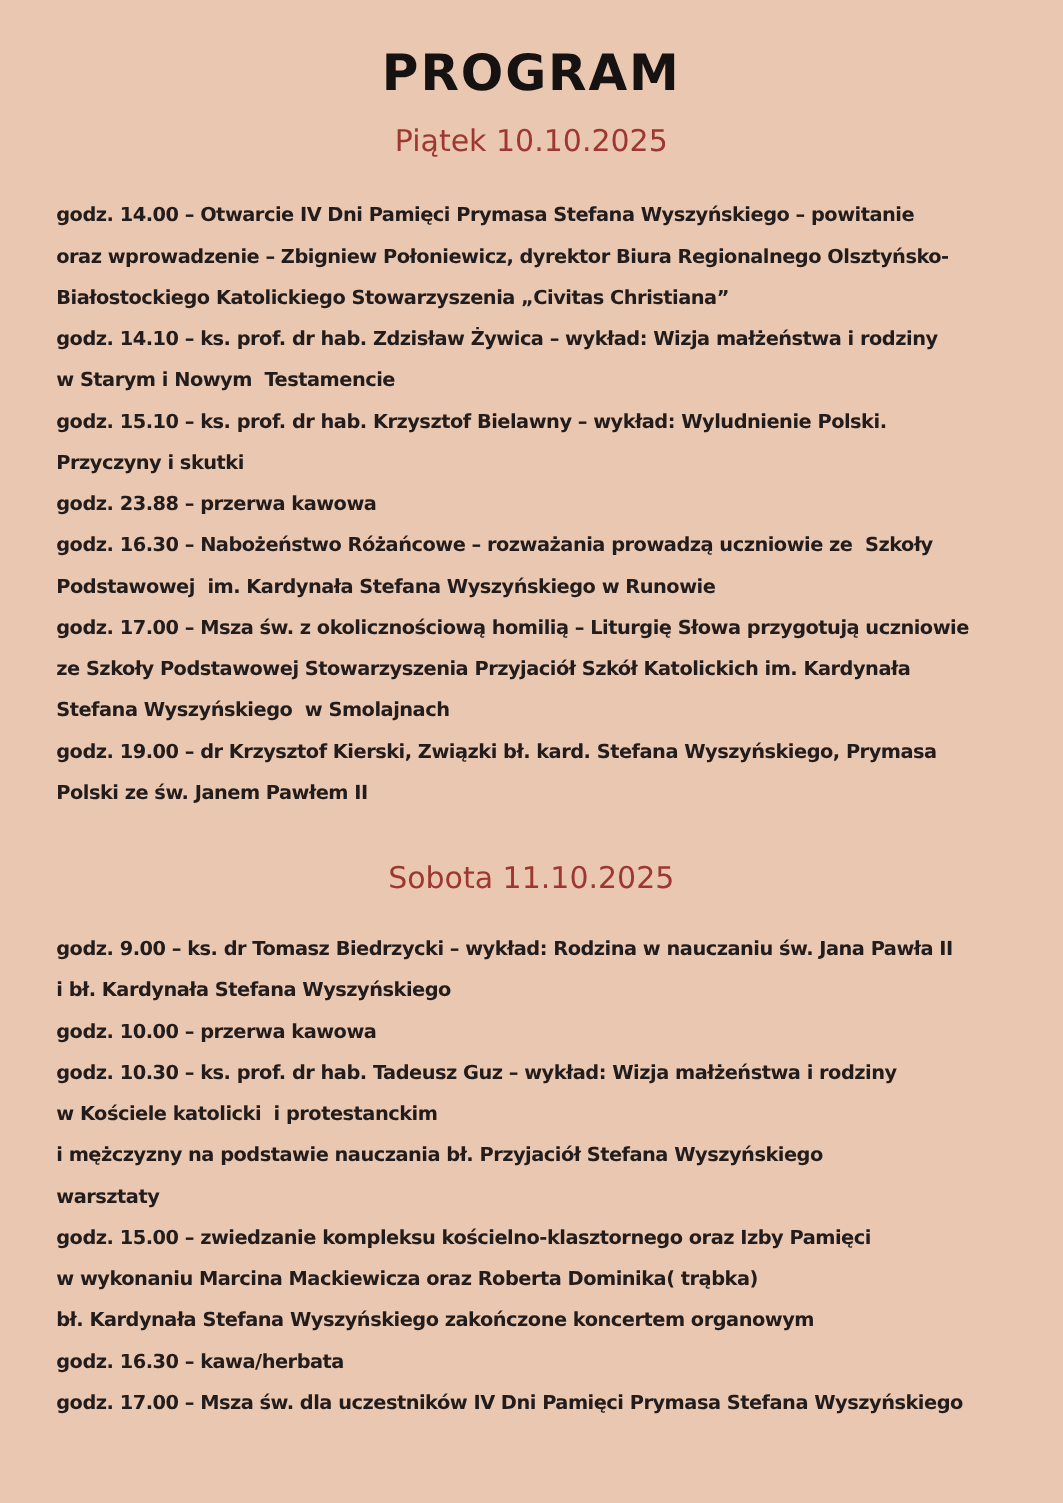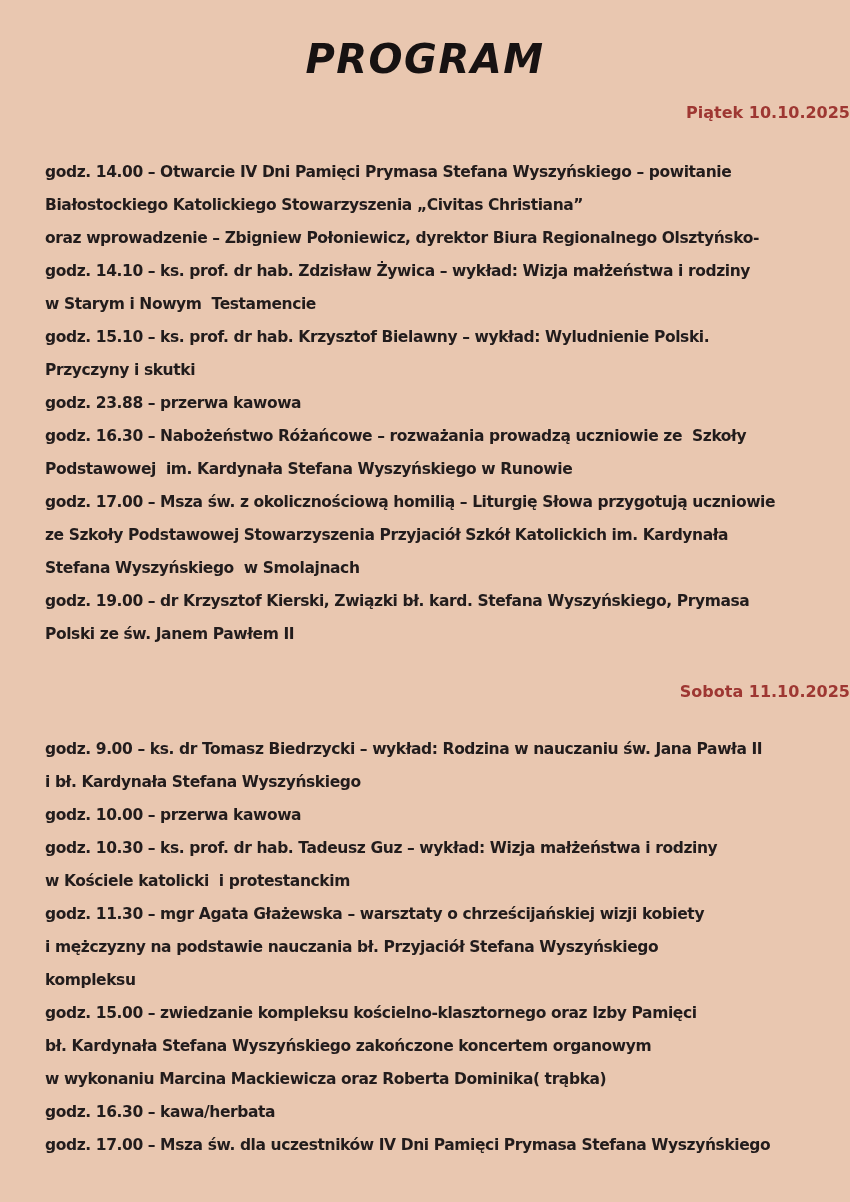--- a/index.html
+++ b/index.html
@@ -20,32 +20,31 @@
   }
   .poster{width:850px;height:1202px;}
   h1.page-title{
     margin:36px 0 0 0;
     text-align:center;
     font-size:40px;
     line-height:46px;
     font-weight:700;
     letter-spacing:1.5px;
     color:var(--title);
-    font-style:italic;
   }
   h2.day-heading{
     margin:18px 0 0 0;
-    text-align:right;
-    font-size:16px;
+    text-align:center;
+    font-size:24px;
     line-height:26px;
-    font-weight:700;
+    font-weight:400;
     color:var(--heading);
   }
   h2.day-heading.second{
-    margin-top:28px;
+    margin-top:38px;
   }
   .lines{
     margin-top:30px;
     padding:0 2px 0 45px;
   }
   .lines.second{
     margin-top:28px;
   }
   .line{
     font-size:15.5px;
@@ -60,22 +59,22 @@
 <body>
 
 <main class="poster">
 
   <h1 class="page-title">PROGRAM</h1>
 
   <section>
     <h2 class="day-heading">Piątek 10.10.2025</h2>
     <div class="lines">
       <div class="line">godz. 14.00 – Otwarcie IV Dni Pamięci Prymasa Stefana Wyszyńskiego – powitanie</div>
+      <div class="line">oraz wprowadzenie – Zbigniew Połoniewicz, dyrektor Biura Regionalnego Olsztyńsko-</div>
       <div class="line">Białostockiego Katolickiego Stowarzyszenia „Civitas Christiana”</div>
-      <div class="line">oraz wprowadzenie – Zbigniew Połoniewicz, dyrektor Biura Regionalnego Olsztyńsko-</div>
       <div class="line">godz. 14.10 – ks. prof. dr hab. Zdzisław Żywica – wykład: Wizja małżeństwa i rodziny</div>
       <div class="line">w Starym i Nowym  Testamencie</div>
       <div class="line">godz. 15.10 – ks. prof. dr hab. Krzysztof Bielawny – wykład: Wyludnienie Polski.</div>
       <div class="line">Przyczyny i skutki</div>
       <div class="line">godz. 23.88 – przerwa kawowa</div>
       <div class="line">godz. 16.30 – Nabożeństwo Różańcowe – rozważania prowadzą uczniowie ze  Szkoły</div>
       <div class="line">Podstawowej  im. Kardynała Stefana Wyszyńskiego w Runowie</div>
       <div class="line">godz. 17.00 – Msza św. z okolicznościową homilią – Liturgię Słowa przygotują uczniowie</div>
       <div class="line">ze Szkoły Podstawowej Stowarzyszenia Przyjaciół Szkół Katolickich im. Kardynała</div>
       <div class="line">Stefana Wyszyńskiego  w Smolajnach</div>
@@ -85,24 +84,23 @@
   </section>
 
   <section>
     <h2 class="day-heading second">Sobota 11.10.2025</h2>
     <div class="lines second">
       <div class="line">godz. 9.00 – ks. dr Tomasz Biedrzycki – wykład: Rodzina w nauczaniu św. Jana Pawła II</div>
       <div class="line">i bł. Kardynała Stefana Wyszyńskiego</div>
       <div class="line">godz. 10.00 – przerwa kawowa</div>
       <div class="line">godz. 10.30 – ks. prof. dr hab. Tadeusz Guz – wykład: Wizja małżeństwa i rodziny</div>
       <div class="line">w Kościele katolicki  i protestanckim</div>
-      <div class="line">godz. 11.30 – mgr Agata Głażewska – warsztaty o chrześcijańskiej wizji kobiety</div>
       <div class="line">i mężczyzny na podstawie nauczania bł. Przyjaciół Stefana Wyszyńskiego</div>
-      <div class="line">kompleksu</div>
+      <div class="line">warsztaty</div>
       <div class="line">godz. 15.00 – zwiedzanie kompleksu kościelno-klasztornego oraz Izby Pamięci</div>
+      <div class="line">w wykonaniu Marcina Mackiewicza oraz Roberta Dominika( trąbka)</div>
       <div class="line">bł. Kardynała Stefana Wyszyńskiego zakończone koncertem organowym</div>
-      <div class="line">w wykonaniu Marcina Mackiewicza oraz Roberta Dominika( trąbka)</div>
       <div class="line">godz. 16.30 – kawa/herbata</div>
       <div class="line">godz. 17.00 – Msza św. dla uczestników IV Dni Pamięci Prymasa Stefana Wyszyńskiego</div>
     </div>
   </section>
 
 </main>
 
 </body></html>

